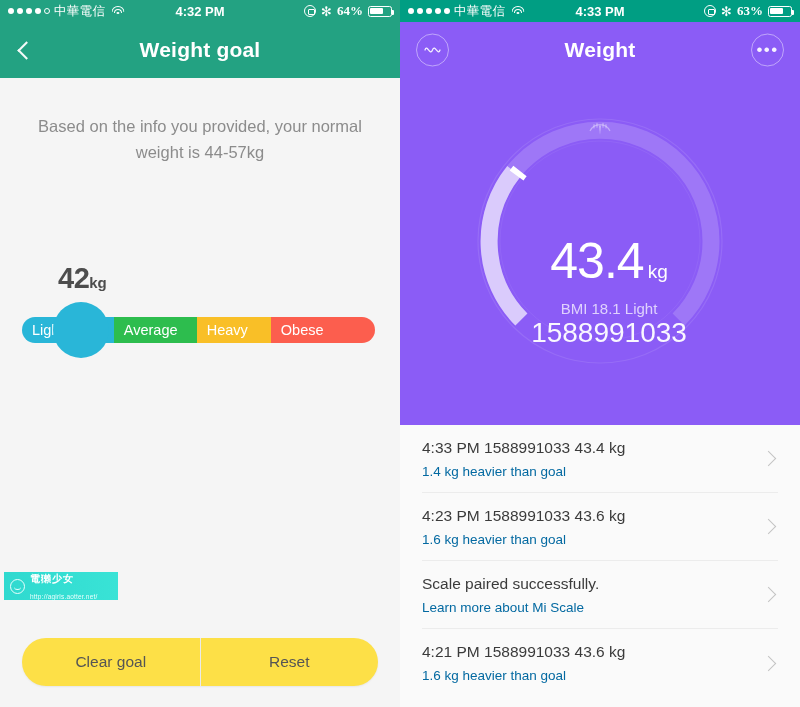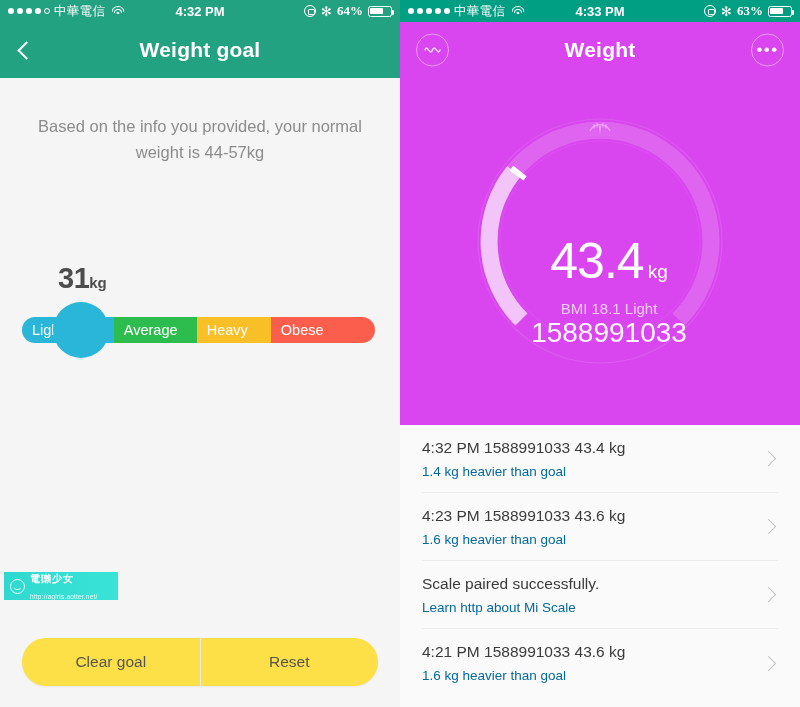--- a/index.html
+++ b/index.html
@@ -100,21 +100,21 @@
   .btn-row { position: absolute; left: 22px; bottom: 21px; width: 356px; height: 48px;
              background: #fde047; border-radius: 24px; display: flex;
              box-shadow: 0 1px 2px rgba(0,0,0,.06); }
   .btn-row > div { flex: 1; display: flex; align-items: center; justify-content: center;
                    font-size: 15.5px; color: #555; }
   .btn-row > div:first-child { border-right: 1px solid #eaeaea; }
 
   
   .right-screen { background: #fafafa; }
   .right-head { background: #009e83; }
-  .hero { background: #d946ef; height: 425px; position: relative; }
+  .hero { background: #8b5cf6; height: 425px; position: relative; }
   .dial { position: absolute; left: 50%; top: 92px; transform: translateX(-50%);
           width: 254px; height: 254px; }
   .dial svg { display:block; }
   .scale-ic { position: absolute; left: 50%; top: 96px; transform: translateX(-50%);
               width: 26px; height: 18px; }
   .hero-center { position: absolute; left: 18px; right: 0; top: 214px; text-align: center; color:#fff;}
   .big-weight { font-size: 50px; font-weight: 300; letter-spacing: -1px; line-height: 1; }
   .big-weight .u { font-size: 19px; font-weight: 400; margin-left: 4px; letter-spacing: 0; }
   .bmi { margin-top: 14px; font-size: 15px; color: rgba(255,255,255,.72); }
   .devid { font-size: 28px; color: rgba(255,255,255,.95); font-weight: 300;}
@@ -169,21 +169,21 @@
 
     <div class="navbar left-nav">
       <div class="back-chevron"></div>
       <div class="nav-title">Weight goal</div>
     </div>
 
     <div class="info-text">Based on the info you provided, your normal weight is 44-57kg</div>
 
     <div class="slider-wrap">
       <div class="kg-label">
-        <span class="num">31</span><span class="unit">kg</span>
+        <span class="num">42</span><span class="unit">kg</span>
       </div>
       <div class="bar">
         <div class="seg light" style="width:26%">
             <span>Light</span>
           </div>
         <div class="seg average" style="width:23.5%">
             <span>Average</span>
           </div>
         <div class="seg heavy" style="width:21%">
             <span>Heavy</span>
@@ -285,36 +285,36 @@
       <div class="pager">
         <span class="pg"></span>
         <span class="pg"></span>
         <span class="pg on"></span>
       </div>
     </div>
 
     <div class="rlist">
       <div class="ritem">
         <div class="txts">
-          <div class="r-title">4:32 PM 1588991033 43.4 kg</div>
+          <div class="r-title">4:33 PM 1588991033 43.4 kg</div>
           <div class="r-sub">1.4 kg heavier than goal</div>
         </div>
         <span class="chev"></span>
       </div>
       <div class="ritem">
         <div class="txts">
           <div class="r-title">4:23 PM 1588991033 43.6 kg</div>
           <div class="r-sub">1.6 kg heavier than goal</div>
         </div>
         <span class="chev"></span>
       </div>
       <div class="ritem">
         <div class="txts">
           <div class="r-title">Scale paired successfully.</div>
-          <div class="r-sub">Learn http about Mi Scale</div>
+          <div class="r-sub">Learn more about Mi Scale</div>
         </div>
         <span class="chev"></span>
       </div>
       <div class="ritem">
         <div class="txts">
           <div class="r-title">4:21 PM 1588991033 43.6 kg</div>
           <div class="r-sub">1.6 kg heavier than goal</div>
         </div>
         <span class="chev"></span>
       </div>

